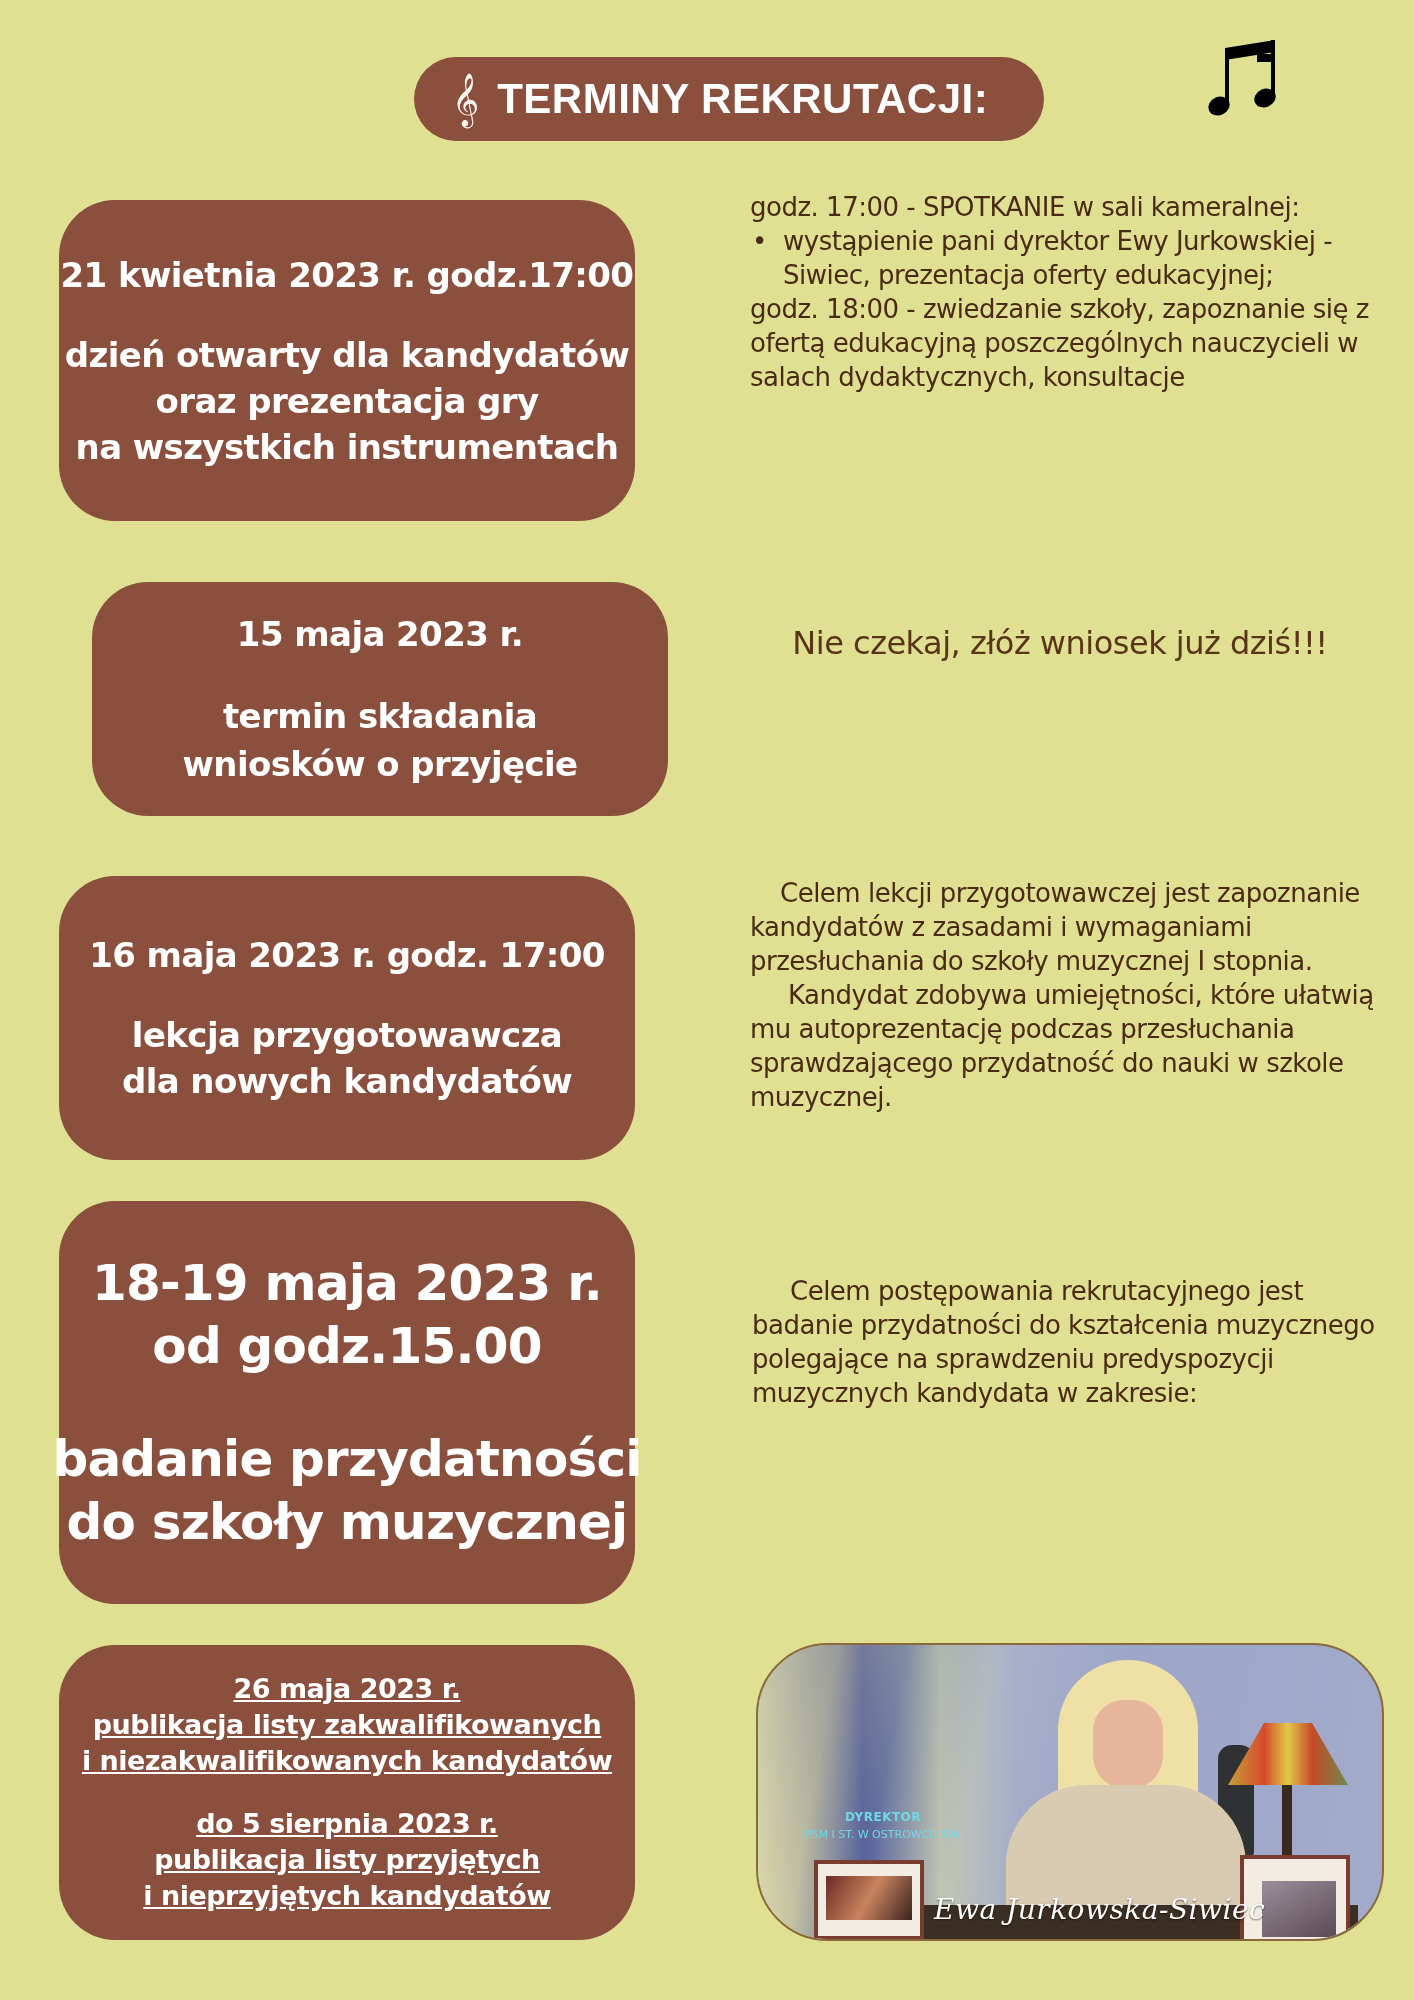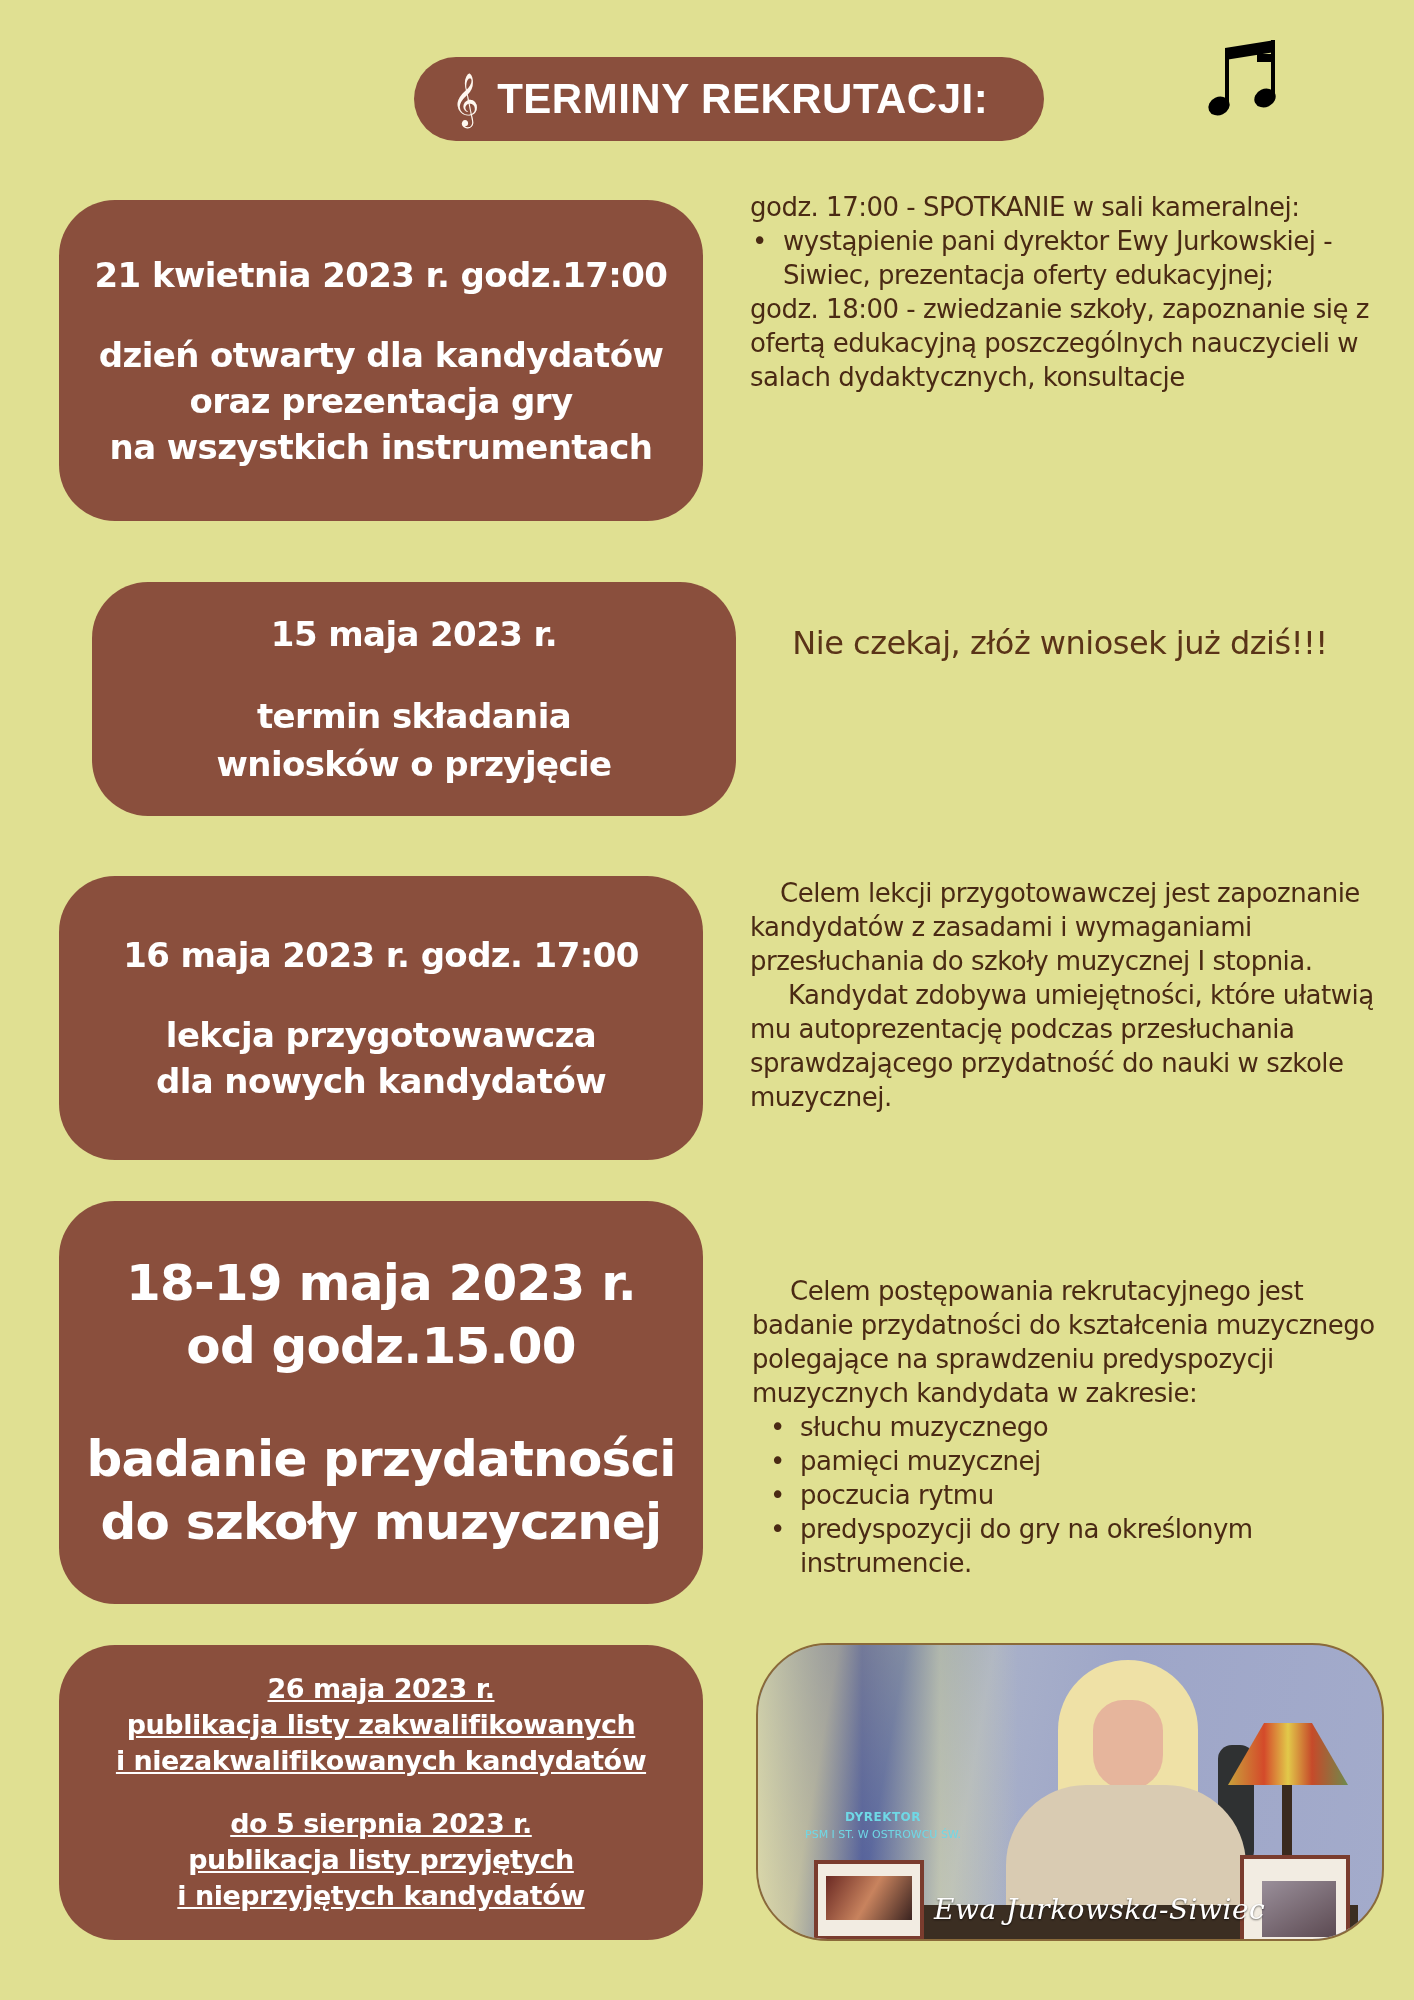--- a/index.html
+++ b/index.html
@@ -21,21 +21,21 @@
     font-family: "DejaVu Serif", serif; font-size: 46px; margin-right: 18px;
     line-height: 1; color: #FFF8F0;
   }
   .title-text {
     font-family: "Liberation Sans", sans-serif; font-weight: 700;
     font-size: 42px; letter-spacing: 0.5px;
   }
   .note-icon { position: absolute; left: 1205px; top: 40px; width: 90px; height: 80px; }
 
   .box {
-    position: absolute; left: 59px; width: 644px;
+    position: absolute; left: 59px; width: 576px;
     background: #8A4F3D; border-radius: 56px;
     color: #FFFFFF; font-weight: 700; text-align: center;
     display: flex; flex-direction: column; justify-content: center; align-items: center;
     font-family: "DejaVu Sans", sans-serif;
   }
   .box .line { display: block; white-space: nowrap; }
   .box .gap { display: block; height: 1em; }
 
   .b1 { top: 200px; height: 321px; font-size: 34px; line-height: 46px; letter-spacing: -0.6px; }
   .b2 { top: 582px; height: 234px; font-size: 34px; line-height: 48px; letter-spacing: -0.6px; margin-left: 33px; }
@@ -186,26 +186,20 @@
 
 <div class="box b4">
   <span class="line">18-19 maja 2023 r.</span>
   <span class="line">od godz.15.00</span>
   <span class="gap"></span>
   <span class="line">badanie przydatności</span>
   <span class="line">do szkoły muzycznej</span>
 </div>
 <div class="desc d4">
   <div><span class="indent2"></span><span>Celem postępowania rekrutacyjnego jest badanie przydatności do kształcenia muzycznego polegające na sprawdzeniu predyspozycji muzycznych kandydata w zakresie:</span></div>
-  <ul>
-    <li>słuchu muzycznego</li>
-    <li>pamięci muzycznej</li>
-    <li>poczucia rytmu</li>
-    <li>predyspozycji do gry na określonym instrumencie.</li>
-  </ul>
 </div>
 
 <div class="box b5">
   <span class="line">26 maja 2023 r.</span>
   <span class="line">publikacja listy zakwalifikowanych</span>
   <span class="line">i niezakwalifikowanych kandydatów</span>
   <span class="gap"></span>
   <span class="line">do 5 sierpnia 2023 r.</span>
   <span class="line">publikacja listy przyjętych</span>
   <span class="line">i nieprzyjętych kandydatów</span>

